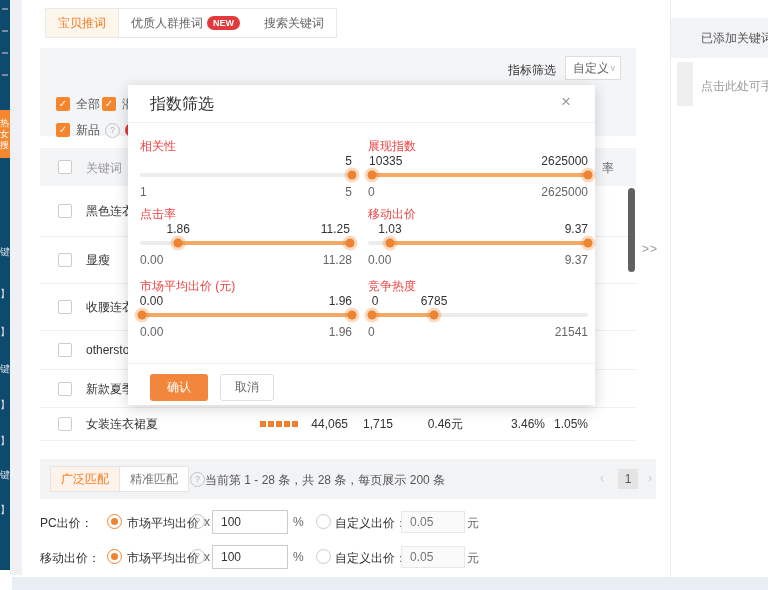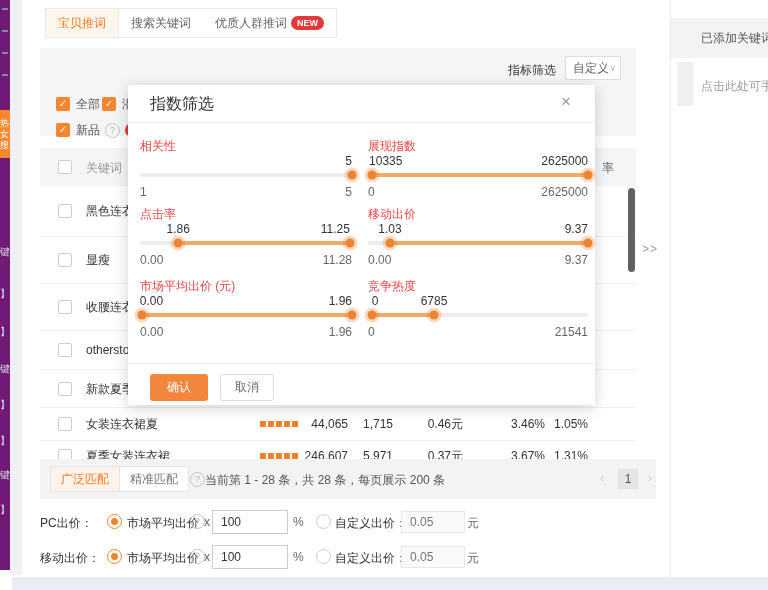--- a/index.html
+++ b/index.html
@@ -1,20 +1,20 @@
 <!DOCTYPE html>
 <html><head>
 <meta charset="utf-8">
 <style>
   html,body{margin:0;padding:0;}
   body{font-family:"Liberation Sans","DejaVu Sans",sans-serif;}
   #app{position:relative;width:768px;height:590px;background:#fff;overflow:hidden;font-size:12px;color:#333;}
 
   
-  #left-strip{position:absolute;left:0;top:0;width:10px;height:570px;background:#701a75;overflow:hidden;z-index:3;}
+  #left-strip{position:absolute;left:0;top:0;width:10px;height:570px;background:#0c4a6e;overflow:hidden;z-index:3;}
   .strip-dash{position:absolute;left:2px;width:6px;height:2px;background:#7e87a3;}
   #strip-active{position:absolute;left:0;top:110px;width:10px;height:40px;background:#f6872f;color:#fff;font-size:9px;line-height:11px;overflow:hidden;padding-top:8px;}
   .strip-frag{position:absolute;right:0;white-space:nowrap;color:#d8dbe6;font-size:10px;}
   #left-gap{position:absolute;left:10px;top:0;width:12px;height:575px;background:#f0f1f5;z-index:2;}
 
   
   #tabs{position:absolute;left:45px;top:8px;height:28px;display:flex;border:1px solid #e9e9e9;background:#fff;z-index:1;}
   .tab{line-height:28px;padding:0 12px;color:#666;white-space:nowrap;display:flex;align-items:center;cursor:pointer;}
   .tab.active{background:#fdf6ed;color:#f57a1d;border-right:1px solid #e9e9e9;}
   .badge-new{display:inline-block;margin-left:4px;background:#e23a3c;color:#fff;font-size:9px;font-weight:bold;line-height:14px;padding:0 6px;border-radius:8px;}
@@ -129,25 +129,25 @@
     <span class="strip-frag" style="top:468px">键</span>
     <span class="strip-frag" style="top:503px">】</span>
   </div>
   <div id="left-gap"></div>
 
   <div id="tabs">
     <div class="tab active">
         <span>宝贝推词</span>
       </div>
     <div class="tab">
-        <span>搜索关键词</span>
-      </div>
-    <div class="tab">
         <span>优质人群推词</span>
         <span class="badge-new">NEW</span>
+      </div>
+    <div class="tab">
+        <span>搜索关键词</span>
       </div>
   </div>
 
   <div id="filter-panel">
     <span id="metric-label">指标筛选</span>
     <div id="metric-dd">
       <span>自定义</span>
       <span class="caret">∨</span>
     </div>
     <div class="cb-row" style="top:48px">
@@ -199,36 +199,20 @@
             <i></i>
             <i></i>
             <i></i>
             <i></i>
           </span>
         <span class="cell c-imp">44,065</span>
         <span class="cell c-clk">1,715</span>
         <span class="cell c-prc">0.46元</span>
         <span class="cell c-ctr">3.46%</span>
         <span class="cell c-cvr">1.05%</span>
-      </div>
-      <div class="trow" style="height:30px">
-        <span class="checkbox empty"></span>
-        <span class="name">夏季女装连衣裙</span>
-        <span class="rating">
-            <i></i>
-            <i></i>
-            <i></i>
-            <i></i>
-            <i></i>
-          </span>
-        <span class="cell c-imp">246,607</span>
-        <span class="cell c-clk">5,971</span>
-        <span class="cell c-prc">0.37元</span>
-        <span class="cell c-ctr">3.67%</span>
-        <span class="cell c-cvr">1.31%</span>
       </div>
     </div>
   </div>
   <div id="scrollbar"></div>
 
   <div id="list-footer">
     <div id="match-group">
       <span class="seg active">广泛匹配</span>
       <span class="seg">精准匹配</span>
     </div>

